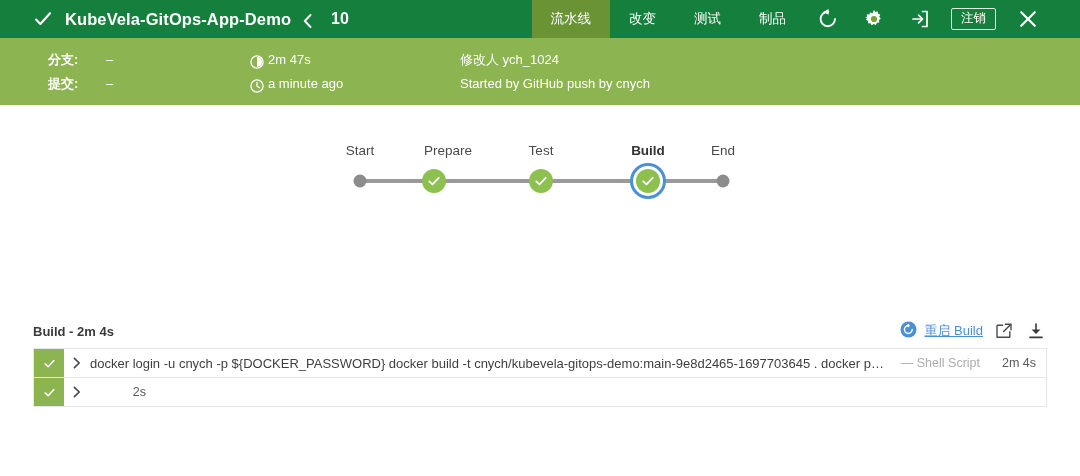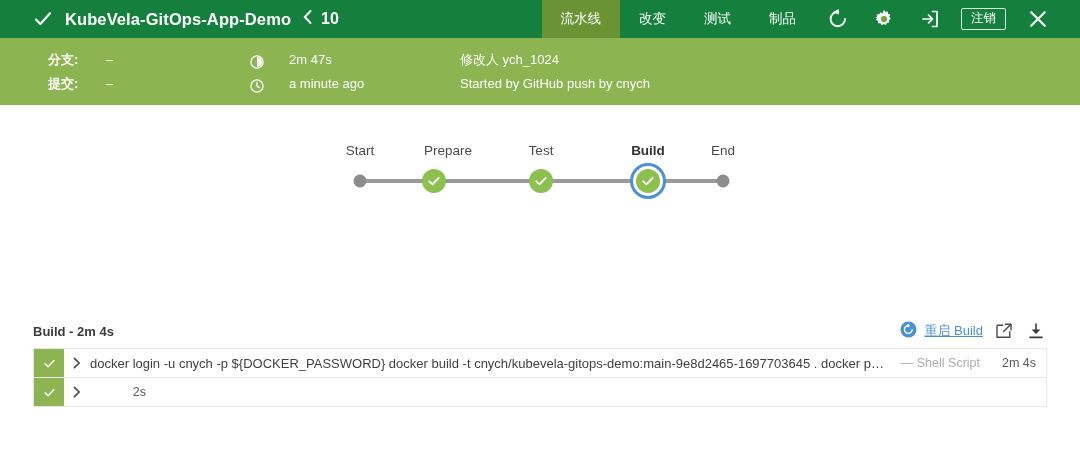--- a/index.html
+++ b/index.html
@@ -37,22 +37,22 @@
   }
   .hdr-check svg { display:block; }
   .hdr-title {
     font-size: 16.5px;
     font-weight: bold;
     letter-spacing: .1px;
     white-space: nowrap;
   }
   .hdr-prev {
     display: flex;
-    align-items: flex-start;
-    gap: 9px;
+    align-items: flex-end;
+    gap: 19px;
     font-size: 16px;
     font-weight: bold;
     white-space: nowrap;
   }
   .chev-left { display:inline-block; width:9px; height:14px; position: relative; }
   .chev-left svg { display:block; }
 
   .hdr-nav {
     display: flex;
     align-items: stretch;
@@ -66,21 +66,21 @@
     color: #ffffff;
     white-space: nowrap;
     cursor: pointer;
   }
   .tab.active { background: #6a9434; }
 
   .hdr-icons {
     display: flex;
     align-items: center;
     gap: 0px;
-    padding-right: 22px;
+    padding-right: 32px;
     flex: none;
   }
   .icon-btn {
     display: flex;
     align-items: center;
     justify-content: center;
     width: 40px; height: 38px;
     cursor: pointer;
   }
   .icon-btn.wide { width: 46px; }
@@ -120,21 +120,21 @@
     padding-left: 48px;
     display: flex;
     align-items: center;
   }
   .sub-key { font-weight: bold; font-size: 13px; width: 58px; }
   .sub-val { font-size: 13px; color: #ffffff; }
   .sub-col-time {
     width: 210px;
     display: flex;
     align-items: center;
-    gap: 25px;
+    gap: 4px;
   }
   .sub-col-time .ic { width:14px; height:14px; display:block; flex:none; }
   .sub-col-msg { font-size: 13px; }
 
   
   .graph-area {
     position: relative;
     height: 200px;
   }
   .stage-wrap {

